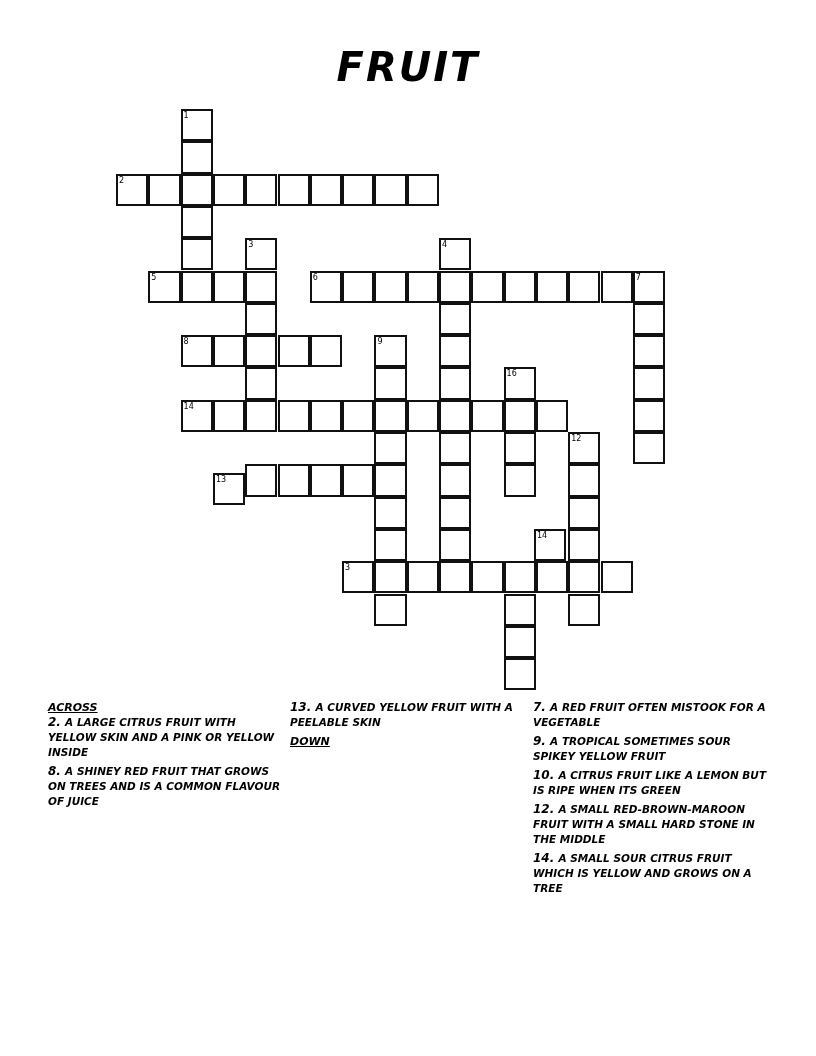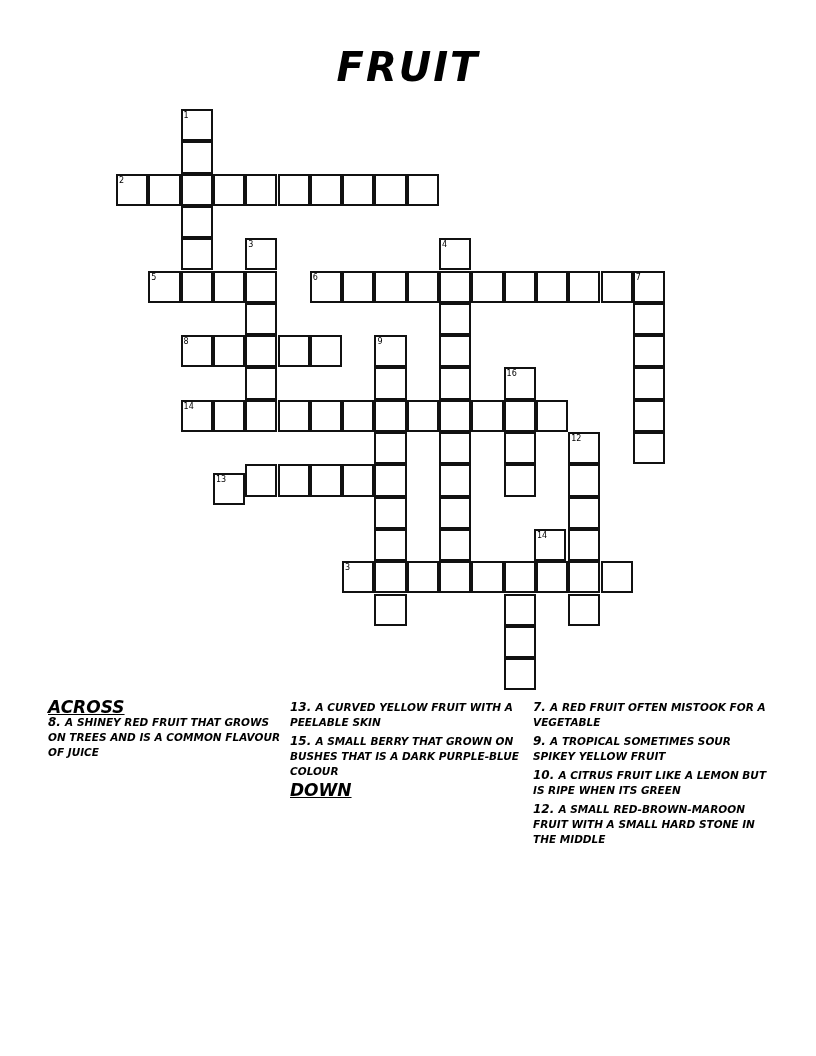--- a/index.html
+++ b/index.html
@@ -2,21 +2,21 @@
 <html><head>
 <meta charset="utf-8">
 <style>
   html, body { margin:0; padding:0; background:#fff; }
   body { width:816px; height:1056px; position:relative; overflow:hidden; font-family:"DejaVu Sans", sans-serif; color:#000; }
   .title { position:absolute; left:0; width:816px; top:44px; text-align:center; font-family:"DejaVu Sans", sans-serif; font-weight:bold; font-style:italic; font-size:40px; letter-spacing:2px; }
   #grid { position:absolute; left:0; top:0; width:816px; height:700px; }
   .cell { position:absolute; width:32.3px; height:32.3px; box-sizing:border-box; border:2px solid #111; background:#fff; margin-left:-1px; margin-top:-1px; }
   .num { position:absolute; left:1px; top:0px; font-size:8px; line-height:9px; font-family:"DejaVu Sans", sans-serif; }
   .col { position:absolute; top:700px; width:235px; font-family:"DejaVu Sans", sans-serif; font-weight:bold; font-style:italic; font-size:10.5px; line-height:15px; text-transform:uppercase; }
-  .col .hd { text-decoration:underline; font-size:17px; }
+  .col .hd { text-decoration:underline; font-size:11px; }
   .clue { margin-bottom:4px; }
   .clue b { font-size:12px; }
 </style>
 </head>
 <body>
 
 <div class="title">FRUIT</div>
 
 <div id="grid">
     <div class="cell" style="left: 181.6px; top: 110px;">
@@ -142,30 +142,31 @@
     </div>
     <div class="cell" style="left: 407.7px; top: 562.2px;"></div>
     <div class="cell" style="left: 472.3px; top: 562.2px;"></div>
     <div class="cell" style="left: 536.9px; top: 562.2px;"></div>
     <div class="cell" style="left: 601.5px; top: 562.2px;"></div>
   </div>
 
 <div class="col" style="left:48px;">
   <div class="hd">Across</div>
   <div id="c1">
+      <div class="clue"><b>2. </b><span>A large citrus fruit with yellow skin and a pink or yellow inside</span></div>
       <div class="clue"><b>8. </b><span>A shiney red fruit that grows on trees and is a common flavour of juice</span></div>
     </div>
 </div>
 <div class="col" style="left:290px;">
   <div id="c2a">
       <div class="clue"><b>13. </b><span>A curved yellow fruit with a peelable skin</span></div>
-      <div class="clue"><b>15. </b><span>A small berry that grown on bushes that is a dark purple-blue colour</span></div>
     </div>
   <div class="hd">Down</div>
 </div>
 <div class="col" style="left:533px;">
   <div id="c3">
       <div class="clue"><b>7. </b><span>A red fruit often mistook for a vegetable</span></div>
       <div class="clue"><b>9. </b><span>A tropical sometimes sour spikey yellow fruit</span></div>
       <div class="clue"><b>10. </b><span>A citrus fruit like a lemon but is ripe when its green</span></div>
       <div class="clue"><b>12. </b><span>A small red-brown-maroon fruit with a small hard stone in the middle</span></div>
+      <div class="clue"><b>14. </b><span>A small sour citrus fruit which is yellow and grows on a tree</span></div>
     </div>
 </div>
 
 </body></html>

